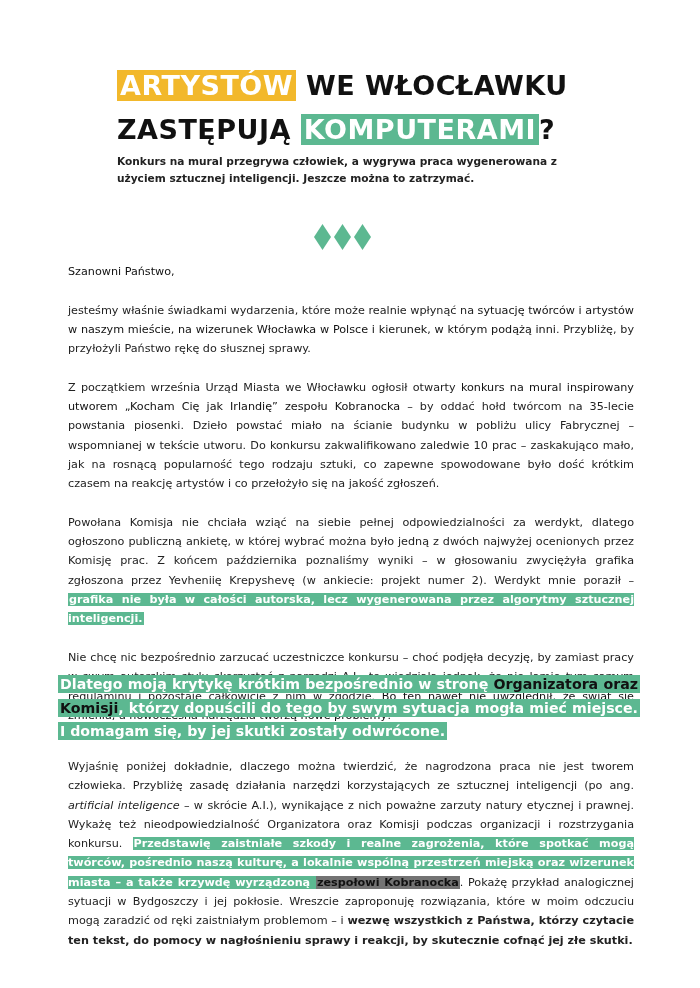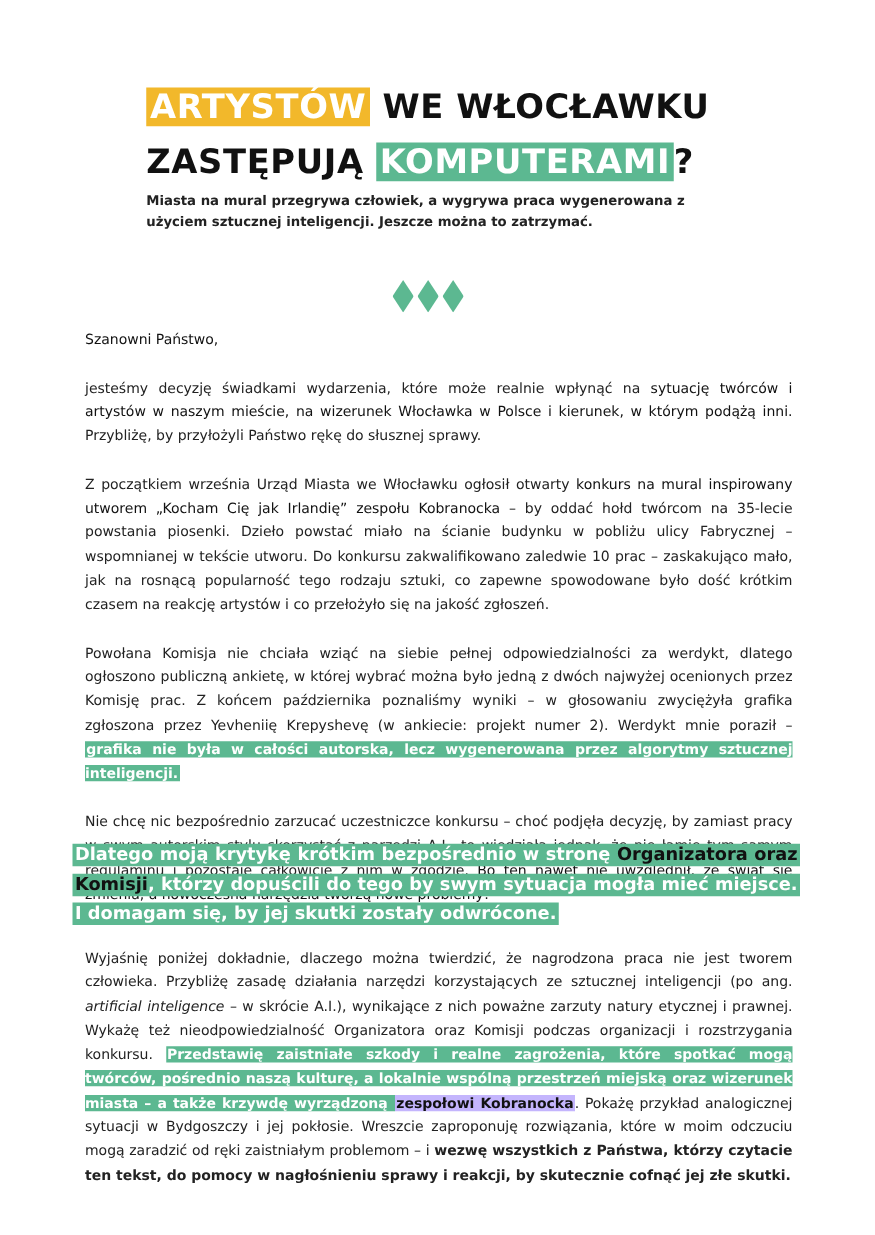--- a/index.html
+++ b/index.html
@@ -13,46 +13,46 @@
   .diamond { width:17px; height:26px; background:#5cb891; clip-path:polygon(50% 0, 100% 50%, 50% 100%, 0 50%); }
   .body { position:absolute; left:68px; top:262px; width:566px; font-size:11.2px; line-height:19.3px; color:#222; }
   .body p { margin:0 0 19.3px 0; text-align:justify; text-align-last:left; }
   .body b { font-weight:normal; color:#111; }
   .hl { background:#5cb891; color:#fff; font-weight:bold; padding:0 1px; }
   .callout { position:absolute; left:58px; top:673px; width:582px; font-size:14.2px; line-height:23.5px; font-weight:bold; text-align:justify; text-align-last:left; }
   .callout span.seg { background:#5cb891; color:#fff; box-decoration-break:clone; -webkit-box-decoration-break:clone; padding:1px 2px; }
   .callout .dark { color:#111; }
   .body2 { position:absolute; left:68px; top:757px; width:566px; font-size:11.2px; line-height:19.3px; color:#222; }
   .body2 p { margin:0; text-align:justify; text-align-last:left; }
-  .hl-dark { background:#c4b5fd; color:#111; font-weight:bold; padding:0 1px; }
+  .hl-dark { background:#737373; color:#111; font-weight:bold; padding:0 1px; }
 </style>
 </head>
 <body>
 
 <div class="page">
 
   <div class="title" style="top:112px;">
     <span>ZASTĘPUJĄ </span><span class="hl-green">KOMPUTERAMI</span><span>?</span>
   </div>
   <div class="title" style="top:68px;">
     <span class="hl-yellow">ARTYSTÓW</span><span> WE WŁOCŁAWKU</span>
   </div>
 
-  <div class="subtitle">Miasta na mural przegrywa człowiek, a wygrywa praca wygenerowana z użyciem sztucznej inteligencji. Jeszcze można to zatrzymać.</div>
+  <div class="subtitle">Konkurs na mural przegrywa człowiek, a wygrywa praca wygenerowana z użyciem sztucznej inteligencji. Jeszcze można to zatrzymać.</div>
 
   <div class="diamonds">
     <div class="diamond"></div>
     <div class="diamond"></div>
     <div class="diamond"></div>
   </div>
 
   <div class="body">
     <p><b>Szanowni Państwo,</b></p>
 
-    <p><span>jesteśmy decyzję świadkami wydarzenia, które może realnie wpłynąć na </span><b>sytuację twórców i artystów w naszym mieście, na wizerunek Włocławka w Polsce i kierunek, w którym podążą inni.</b><span> Przybliżę, by przyłożyli Państwo rękę do słusznej sprawy.</span></p>
+    <p><span>jesteśmy właśnie świadkami wydarzenia, które może realnie wpłynąć na </span><b>sytuację twórców i artystów w naszym mieście, na wizerunek Włocławka w Polsce i kierunek, w którym podążą inni.</b><span> Przybliżę, by przyłożyli Państwo rękę do słusznej sprawy.</span></p>
 
     <p><span>Z początkiem września Urząd Miasta we Włocławku ogłosił otwarty </span><b>konkurs na mural inspirowany utworem „Kocham Cię jak Irlandię” zespołu Kobranocka</b><span> – by oddać hołd twórcom na 35-lecie powstania piosenki. Dzieło powstać miało na ścianie budynku w pobliżu ulicy Fabrycznej – wspomnianej w tekście utworu. Do konkursu zakwalifikowano zaledwie 10 prac – zaskakująco mało, jak na rosnącą popularność tego rodzaju sztuki, co zapewne spowodowane było dość krótkim czasem na reakcję artystów i co przełożyło się na jakość zgłoszeń.</span></p>
 
     <p><span>Powołana Komisja nie chciała wziąć na siebie pełnej odpowiedzialności za werdykt, dlatego ogłoszono publiczną ankietę, w której wybrać można było jedną z dwóch najwyżej ocenionych przez Komisję prac. Z końcem października poznaliśmy wyniki – w głosowaniu zwyciężyła grafika zgłoszona przez Yevheniię Krepyshevę (w ankiecie: projekt numer 2). Werdykt mnie poraził – </span><span class="hl">grafika nie była w całości autorska, lecz wygenerowana przez algorytmy sztucznej inteligencji.</span></p>
 
     <p><span>Nie chcę nic bezpośrednio zarzucać uczestniczce konkursu – choć podjęła decyzję, by zamiast pracy w swym autorskim stylu skorzystać z narzędzi A.I., to wiedziała jednak, że nie łamie tym samym regulaminu i pozostaje całkowicie z nim w zgodzie. </span><b>Bo ten nawet nie uwzględnił, że świat się zmienia, a nowoczesna narzędzia tworzą nowe problemy!</b></p>
   </div>
 
   <div class="callout">
     <span class="seg"><span>Dlatego moją krytykę krótkim bezpośrednio w stronę </span><span class="dark">Organizatora oraz Komisji</span><span>, którzy dopuścili do tego by swym sytuacja mogła mieć miejsce. I domagam się, by jej skutki zostały odwrócone.</span></span>

